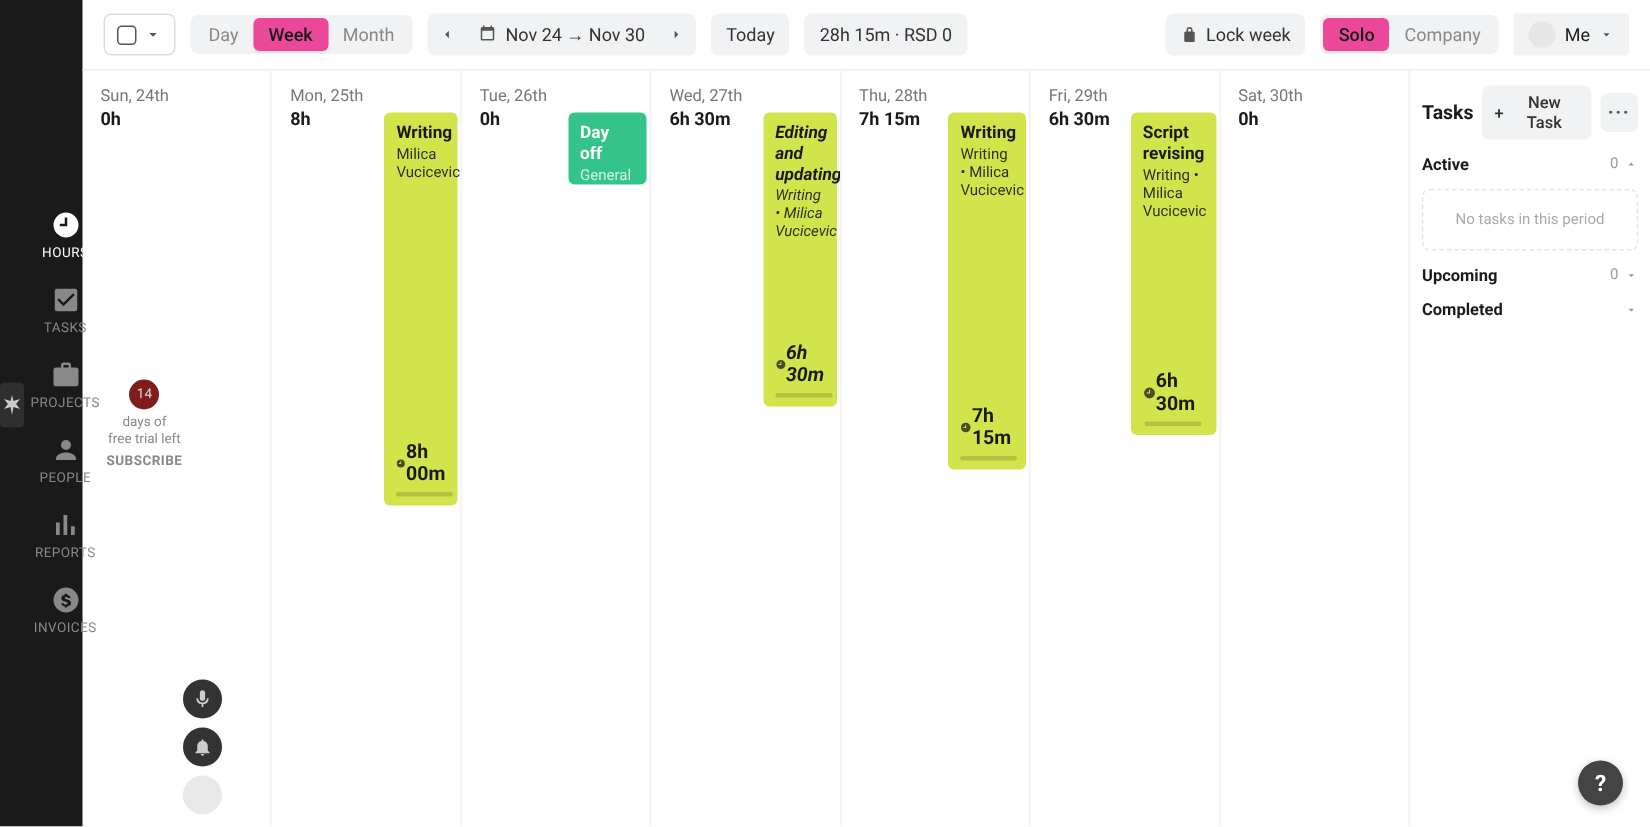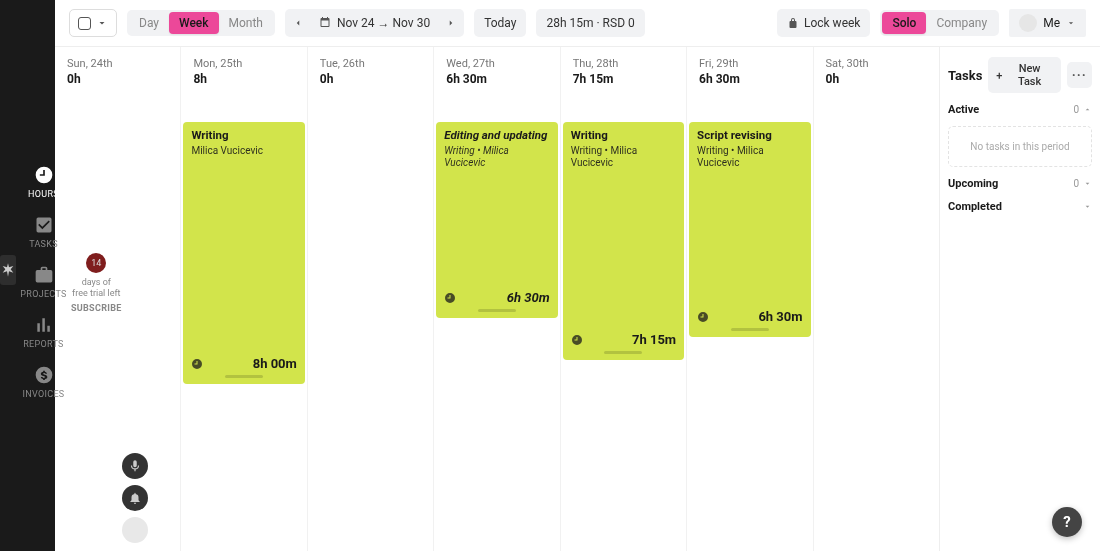--- a/index.html
+++ b/index.html
@@ -34,21 +34,21 @@
   .date-nav button svg { width: 10px; height: 10px; fill: #555; }
   .date-nav-text { padding: 0 8px; font-size: 12px; color: #333; display: inline-flex; align-items: flex-start; gap: 6px; }
   .date-nav-text svg { width: 12px; height: 12px; fill: #555; }
   .spacer { flex: 1; }
   .me-btn { background: #f1f2f4; display: inline-flex; align-items: center; gap: 6px; padding: 4px 10px; border-radius: 2px; height: 28px; cursor: pointer; }
   .me-avatar { width: 18px; height: 18px; border-radius: 50%; background: #e6e6e6; }
   
   .content-row { flex: 1; display: flex; min-height: 0; }
   
   .calendar { flex: 1; display: flex; min-width: 0; border-right: 1px solid #eee; }
-  .day-col { flex: 1; border-right: 1px solid #f1f1f1; display: flex; flex-direction: column; min-width: 0; }
+  .day-col { flex: 1; border-right: 1px solid #f1f1f1; display: flex; flex-direction: row; min-width: 0; }
   .day-col:last-child { border-right: none; }
   .day-head { padding: 10px 12px 8px; }
   .day-date { font-size: 11px; color: #777; }
   .day-hours { font-size: 12px; font-weight: bold; color: #1a1a1a; margin-top: 2px; }
   .day-body { flex: 1; padding: 2px; position: relative; overflow: hidden; }
   
   .event { border-radius: 4px; padding: 7px 8px 6px; margin-bottom: 4px; position: relative; display: flex; flex-direction: column; cursor: pointer; margin-top: 26px; }
   .event.yellow { background: #d2e44b; color: #1a1a1a; }
   .event.green { background: #34c48a; color: #fff; }
   .ev-title { font-size: 11.5px; font-weight: bold; line-height: 1.2; }
@@ -96,20 +96,26 @@
         <div>TASKS</div>
       </div>
       <div class="nav-item">
         <svg viewBox="0 0 24 24">
           <path d="M20 6h-4V4a2 2 0 00-2-2h-4a2 2 0 00-2 2v2H4a2 2 0 00-2 2v11a2 2 0 002 2h16a2 2 0 002-2V8a2 2 0 00-2-2zM10 4h4v2h-4V4z"></path>
         </svg>
         <div>PROJECTS</div>
       </div>
       <div class="nav-item">
         <svg viewBox="0 0 24 24">
+          <path d="M12 12a4 4 0 100-8 4 4 0 000 8zm0 2c-4 0-8 2-8 5v1h16v-1c0-3-4-5-8-5z"></path>
+        </svg>
+        <div>PEOPLE</div>
+      </div>
+      <div class="nav-item">
+        <svg viewBox="0 0 24 24">
           <path d="M4 20h3V10H4v10zm6 0h3V4h-3v16zm6 0h3v-7h-3v7z"></path>
         </svg>
         <div>REPORTS</div>
       </div>
       <div class="nav-item">
         <svg viewBox="0 0 24 24">
           <path d="M12 2a10 10 0 100 20 10 10 0 000-20zm1 15v1h-2v-1c-1.5-.2-2.6-1-2.8-2.5h2c.1.6.6 1 1.5 1 1 0 1.5-.4 1.5-1 0-.7-.6-.9-2-1.3-1.6-.4-3-1-3-2.7 0-1.4 1-2.3 2.8-2.5V7h2v1c1.5.2 2.5 1 2.6 2.4h-2c-.1-.5-.5-.9-1.3-.9-.9 0-1.3.4-1.3.9 0 .6.6.8 2 1.2 1.6.4 3 1 3 2.9 0 1.5-1 2.3-3 2.5z"></path>
         </svg>
         <div>INVOICES</div>
       </div>
@@ -214,20 +220,33 @@
               </div>
               <div class="ev-handle"></div>
             </div>
           </div>
         </div>
         <div class="day-col">
           <div class="day-head">
             <div class="day-date">Tue, 26th</div>
             <div class="day-hours">0h</div>
           </div>
+          <div class="day-body">
+            <div class="event green" style="height: 48px;">
+              <div class="ev-title">Day off</div>
+              <div class="ev-sub">General • Milica Vuci...</div>
+              <div class="ev-foot">
+                <svg viewBox="0 0 24 24">
+                  <path d="M12 2a10 10 0 100 20 10 10 0 000-20zm1 11H7v-2h4V6h2v7z"></path>
+                </svg>
+                <span class="ev-dur">00m</span>
+              </div>
+              <div class="ev-handle"></div>
+            </div>
+          </div>
         </div>
         <div class="day-col">
           <div class="day-head">
             <div class="day-date">Wed, 27th</div>
             <div class="day-hours">6h 30m</div>
           </div>
           <div class="day-body">
             <div class="event yellow" style="height: 196px; font-style: italic;">
               <div class="ev-title">Editing and updating</div>
               <div class="ev-sub">Writing • Milica Vucicevic</div>

